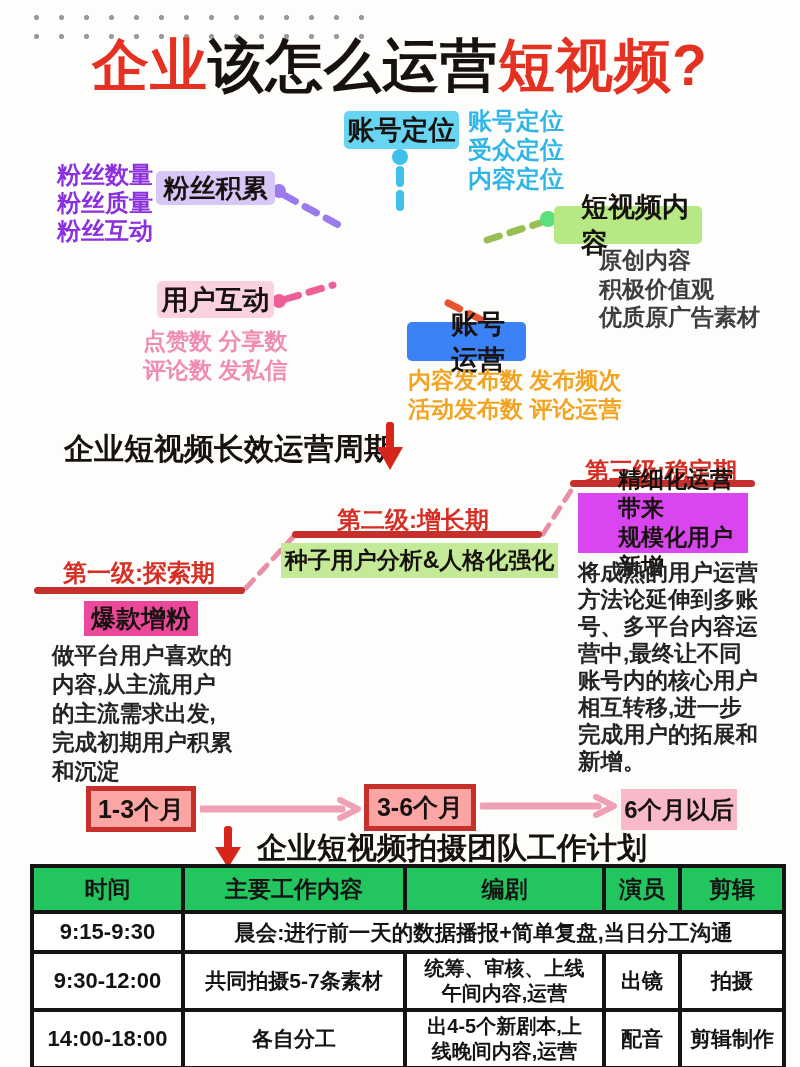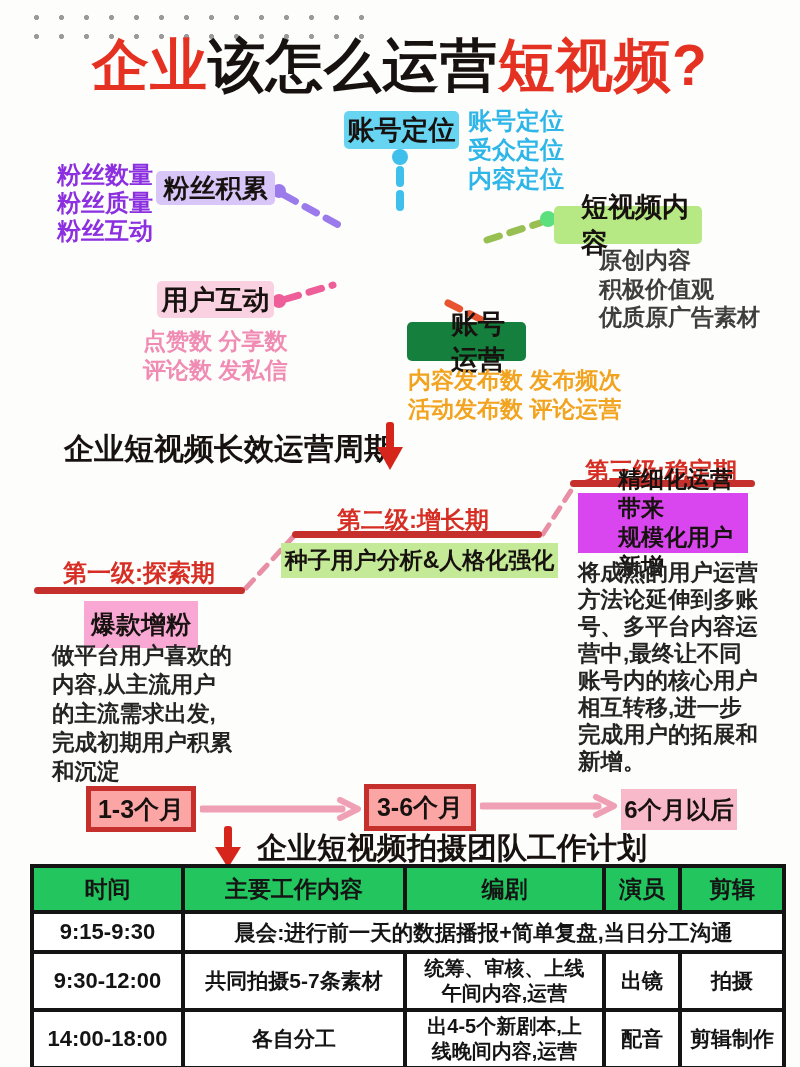--- a/index.html
+++ b/index.html
@@ -114,38 +114,38 @@
 
   <div class="abs branch-box" style="left:554px;top:206px;width:148px;height:38px;background:#b6e884;font-size:27px;padding-left:27px;">短视频内容</div>
   <div class="abs side-list ml" style="left:599px;top:246px;font-size:23px;line-height:28.5px;color:#3e3e3e;">原创内容
 积极价值观
 优质原广告素材</div>
 
   <div class="abs branch-box" style="left:157px;top:281px;width:117px;height:37px;background:#fad1e1;font-size:27px;">用户互动</div>
   <div class="abs side-list ml" style="left:143px;top:327px;font-size:23px;line-height:29px;color:#f08cb4;">点赞数 分享数
 评论数 发私信</div>
 
-  <div class="abs branch-box" style="left:407px;top:322px;width:119px;height:39px;background:#15803d;font-size:27px;padding-left:44px;">账号运营</div>
+  <div class="abs branch-box" style="left:407px;top:322px;width:119px;height:39px;background:#3b82f6;font-size:27px;padding-left:44px;">账号运营</div>
   <div class="abs side-list ml" style="left:408px;top:366px;font-size:23px;line-height:29px;color:#f2a31f;">内容发布数 发布频次
 活动发布数 评论运营</div>
 
   <div class="abs cycle-title">企业短视频长效运营周期</div>
   <svg class="abs" style="left:374px;top:422px;" width="32" height="48" viewBox="0 0 32 48">
     <rect x="12" y="0" width="8" height="27" rx="3" fill="#d6261c"></rect>
     <polygon points="3,25 29,25 16,48" fill="#d6261c"></polygon>
   </svg>
 
   <svg class="abs" style="left:0;top:450px;" width="800" height="160" viewBox="0 0 800 160">
     <line x1="246" y1="138" x2="293" y2="87" stroke="#e88fa6" stroke-width="5" stroke-dasharray="11 9" stroke-linecap="round"></line>
     <line x1="543" y1="84" x2="574" y2="36" stroke="#e88fa6" stroke-width="5" stroke-dasharray="11 9" stroke-linecap="round"></line>
   </svg>
 
   <div class="abs stage-label" style="left:63px;top:557px;">第一级:探索期</div>
   <div class="abs stage-bar" style="left:34px;top:587px;width:211px;"></div>
-  <div class="abs stage-tag" style="left:84px;top:601px;width:114px;height:47px;background:#f9a8d4;font-size:25px;">爆款增粉</div>
+  <div class="abs stage-tag" style="left:84px;top:601px;width:114px;height:35px;background:#ec4899;font-size:25px;">爆款增粉</div>
   <div class="abs stage-body ml" style="left:52px;top:641px;">做平台用户喜欢的
 内容,从主流用户
 的主流需求出发,
 完成初期用户积累
 和沉淀</div>
 
   <div class="abs stage-label" style="left:337px;top:504px;">第二级:增长期</div>
   <div class="abs stage-bar" style="left:292px;top:531px;width:250px;"></div>
   <div class="abs stage-tag" style="left:281px;top:543px;width:277px;height:35px;background:#c4ea98;font-size:23px;">种子用户分析&amp;人格化强化</div>
 

